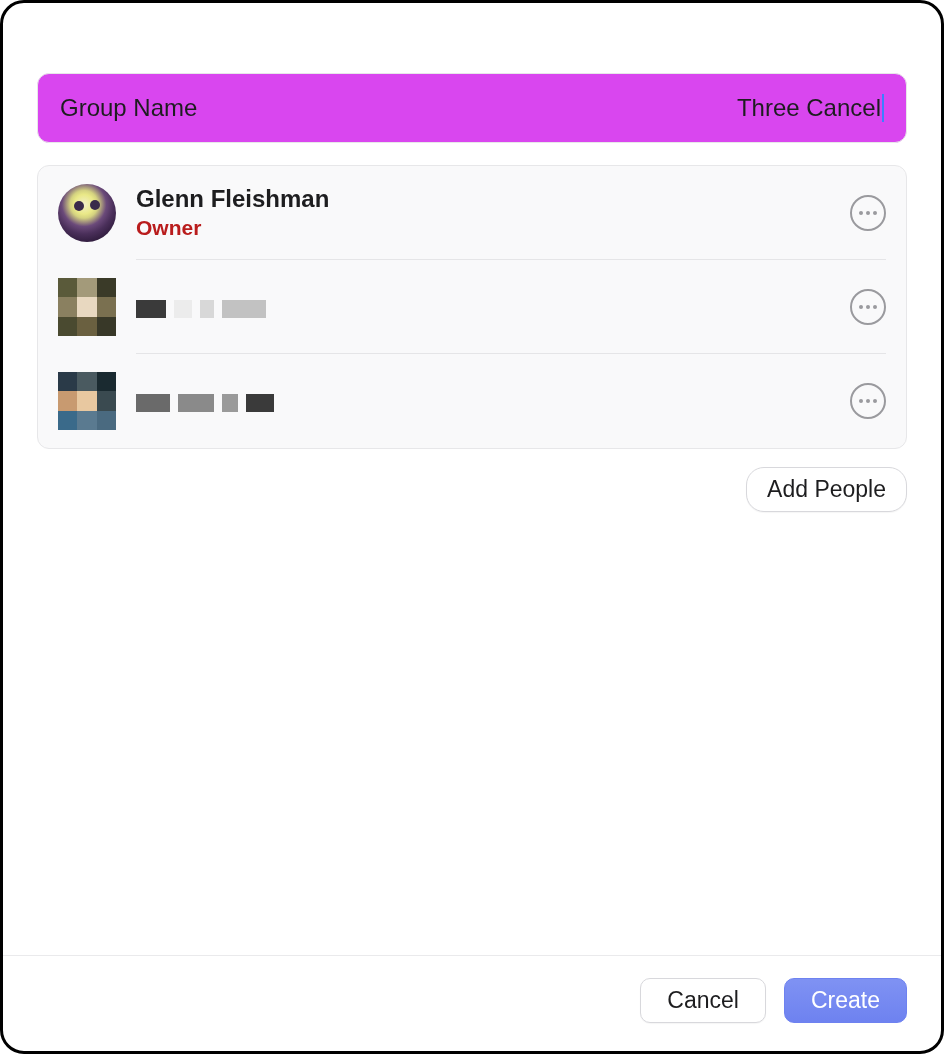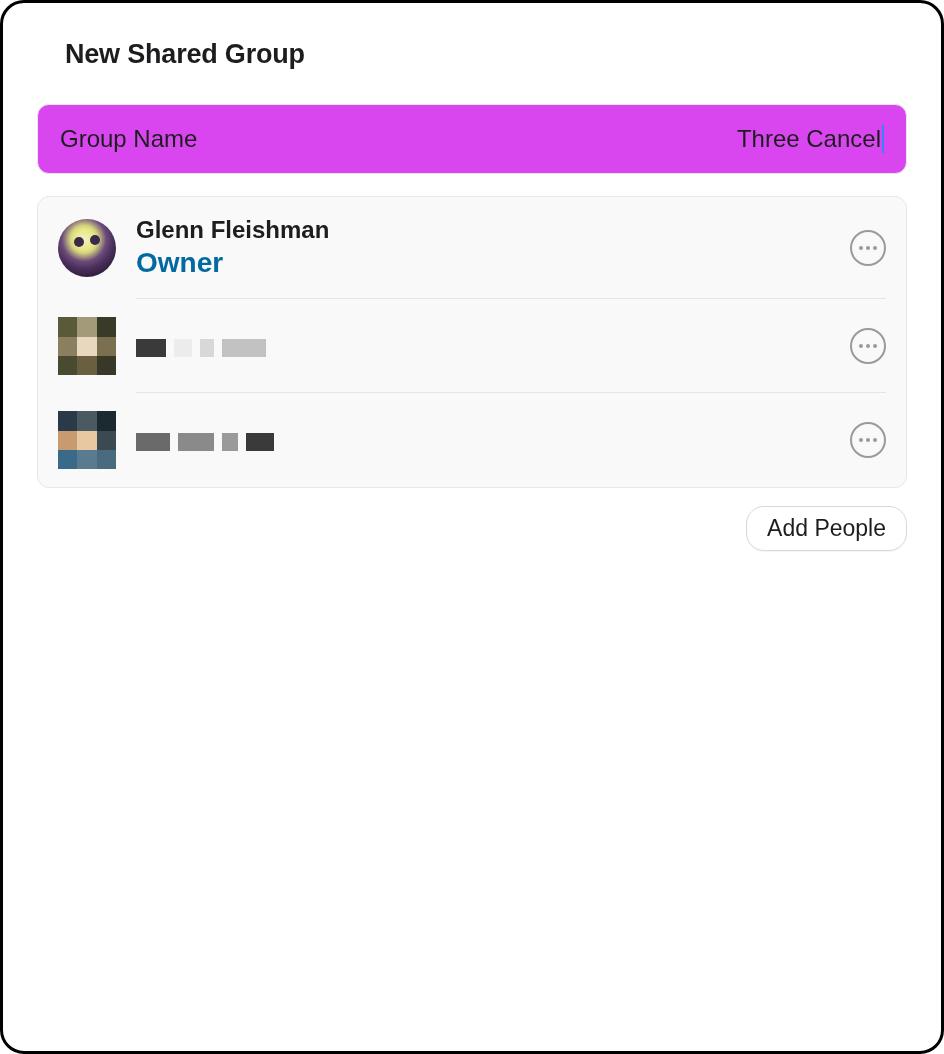--- a/index.html
+++ b/index.html
@@ -151,22 +151,22 @@
     .person-info {
       margin-left: 20px;
       flex: 1;
     }
     .person-name {
       font-size: 24px;
       color: #1d1d1f;
       line-height: 1.25;
     }
     .person-role {
-      font-size: 28px;
-      color: #0369a1;
+      font-size: 21px;
+      color: #b91c1c;
       line-height: 1.3;
     }
     .redacted-name {
       display: flex;
       gap: 8px;
       align-items: center;
       margin-top: 4px;
     }
     .redacted-name span {
       display: inline-block;
@@ -229,21 +229,20 @@
       background: linear-gradient(#7f92f3, #6e82f0);
       border: 1px solid #6e82f0;
       color: #ffffff;
     }
   </style>
 </head>
 <body>
 
 <div class="dialog">
   <div class="content">
-    <div class="header-title">New Shared Group</div>
 
     <div class="group-name-box">
       <div class="group-name-label">Group Name</div>
       <div class="group-name-value-wrap">
         <div class="group-name-value">Three Cancel</div>
         <div class="cursor-line"></div>
       </div>
     </div>
 
     <div class="people-list">
@@ -318,13 +317,17 @@
       </div>
 
     </div>
 
     <div class="add-people-wrap">
       <button class="add-people-btn">Add People</button>
     </div>
 
   </div>
 
+  <div class="footer">
+    <button class="btn btn-cancel">Cancel</button>
+    <button class="btn btn-create">Create</button>
+  </div>
 </div>
 
 </body></html>

